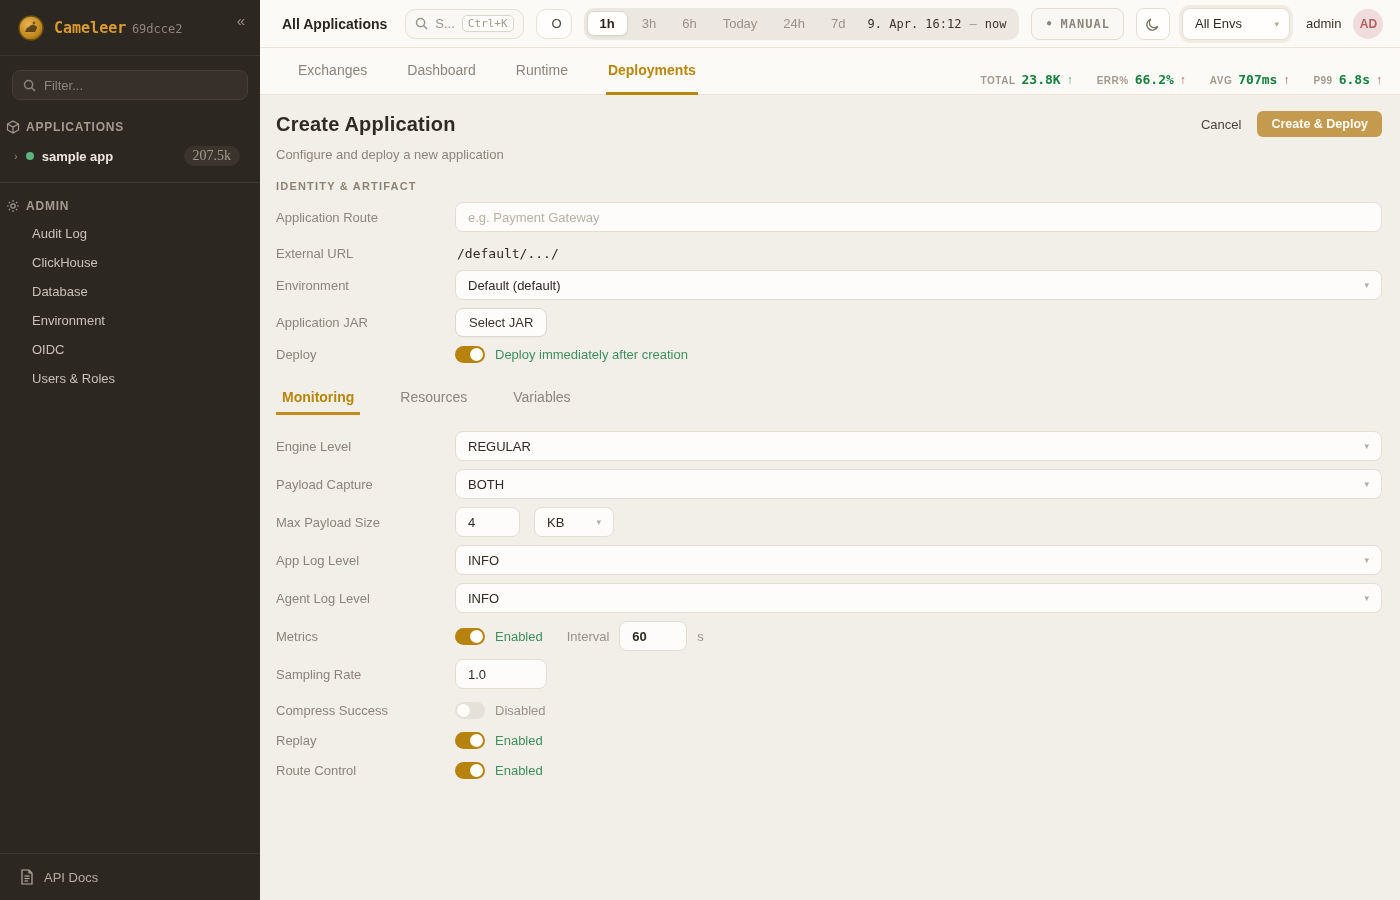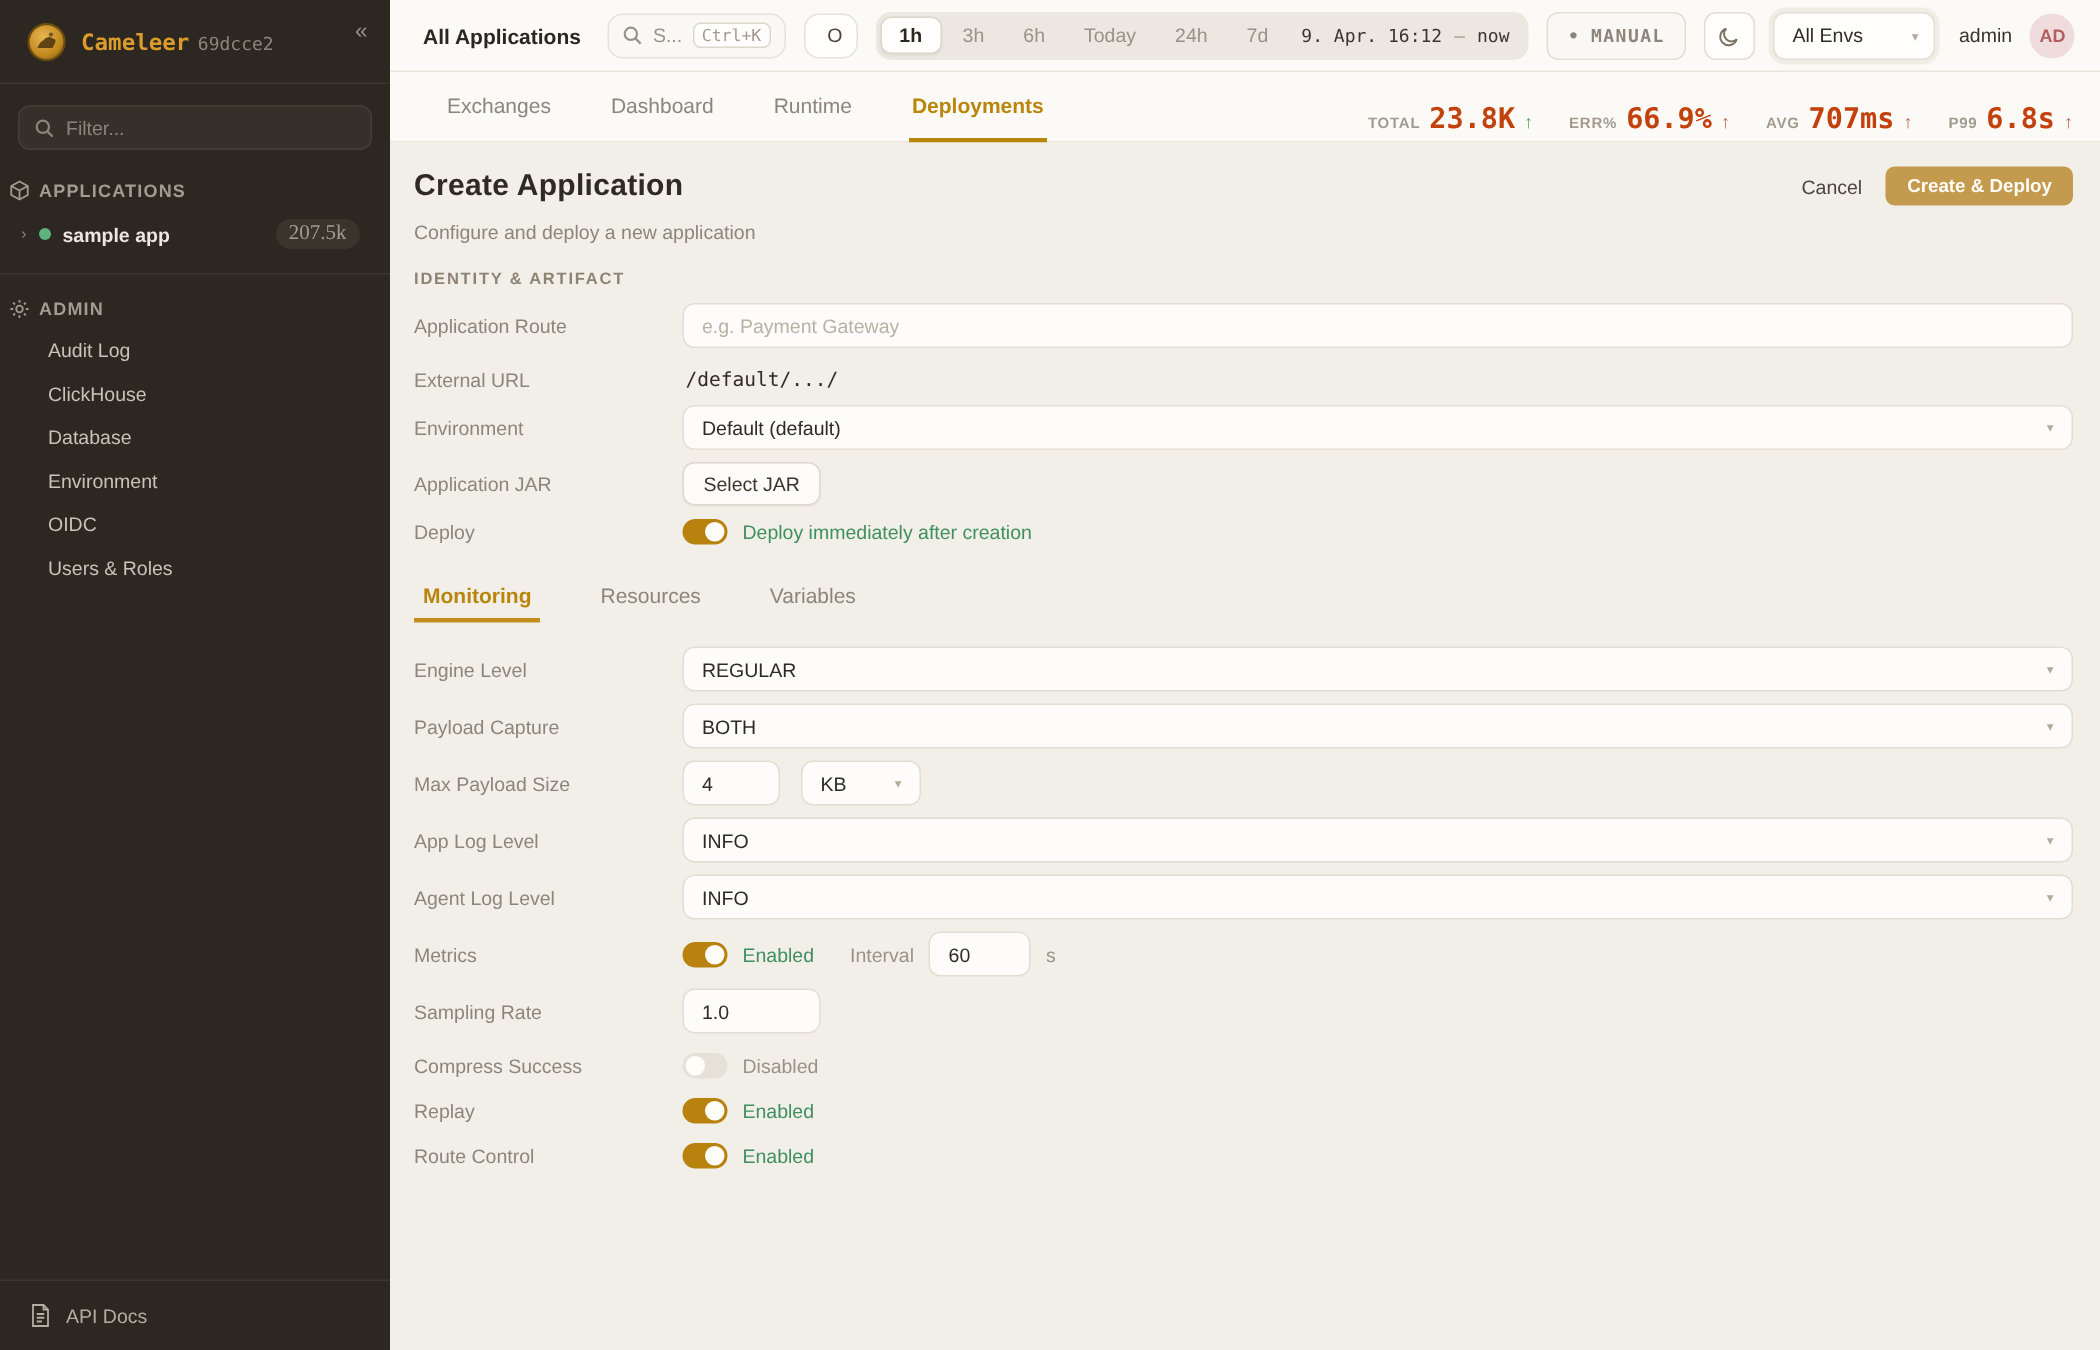--- a/index.html
+++ b/index.html
@@ -128,21 +128,21 @@
   }
   .tabs{ display:flex; gap:36px; }
   .tab{
     display:flex; align-items:center; color:#8d857b; font-size:14px; cursor:pointer;
     border-bottom:3px solid transparent; padding:0 2px; margin-bottom:-1px;
   }
   .tab.active{ color:#b8860b; font-weight:bold; border-bottom-color:#b8860b; }
   .stats{ margin-left:auto; display:flex; align-items:center; gap:24px; }
   .stat{ display:flex; align-items:baseline; gap:6px; white-space:nowrap; }
   .stat-label{ font-size:10px; color:#a29a8e; font-weight:bold; letter-spacing:.5px; }
-  .stat-value{ font-family:"DejaVu Sans Mono", monospace; font-size:19px; font-weight:bold; color:#c2410c;margin-top:16px; }
+  .stat-value{ font-family:"DejaVu Sans Mono", monospace; font-size:13px; font-weight:bold; color:#15803d;margin-top:16px; }
   .stat-arrow{ font-size:12px; font-weight:bold; }
   .arrow-good{ color:#59a065; }
   .arrow-bad{ color:#c05c4c; }
 
   .content{ flex:1; background:#f2efe8; padding:16px 18px 0 16px; overflow:hidden; }
 
   .page-head{ display:flex; align-items:center; }
   .page-title{ font-size:20px; font-weight:bold; color:#2f2a24; letter-spacing:.2px; }
   .page-actions{ margin-left:auto; display:flex; align-items:center; gap:16px; }
   .cancel-btn{ color:#4a443c; font-size:13px; cursor:pointer; }
@@ -342,21 +342,21 @@
       <div class="tab active">Deployments</div>
     </div>
     <div class="stats">
       <div class="stat">
         <span class="stat-label">TOTAL</span>
         <span class="stat-value">23.8K</span>
         <span class="stat-arrow arrow-good">↑</span>
       </div>
       <div class="stat">
         <span class="stat-label">ERR%</span>
-        <span class="stat-value">66.9%</span>
+        <span class="stat-value">66.2%</span>
         <span class="stat-arrow arrow-bad">↑</span>
       </div>
       <div class="stat">
         <span class="stat-label">AVG</span>
         <span class="stat-value">707ms</span>
         <span class="stat-arrow arrow-bad">↑</span>
       </div>
       <div class="stat">
         <span class="stat-label">P99</span>
         <span class="stat-value">6.8s</span>
@@ -456,21 +456,21 @@
         <span class="dd-caret">▾</span>
       </div>
     </div>
 
     <div class="frow">
       <span class="flabel">Metrics</span>
       <div class="toggle-row">
         <span class="toggle"></span>
         <span class="state-on">Enabled</span>
         <span class="inline-label">Interval</span>
-        <input class="ctl-input" style="width: 68px;" type="text" value="60">
+        <input class="ctl-input" style="width: 68px; font-weight: bold;" type="text" value="60">
         <span class="inline-unit">s</span>
       </div>
     </div>
 
     <div class="frow">
       <span class="flabel">Sampling Rate</span>
       <div>
         <input class="ctl-input" style="width: 92px;" type="text" value="1.0">
       </div>
     </div>

